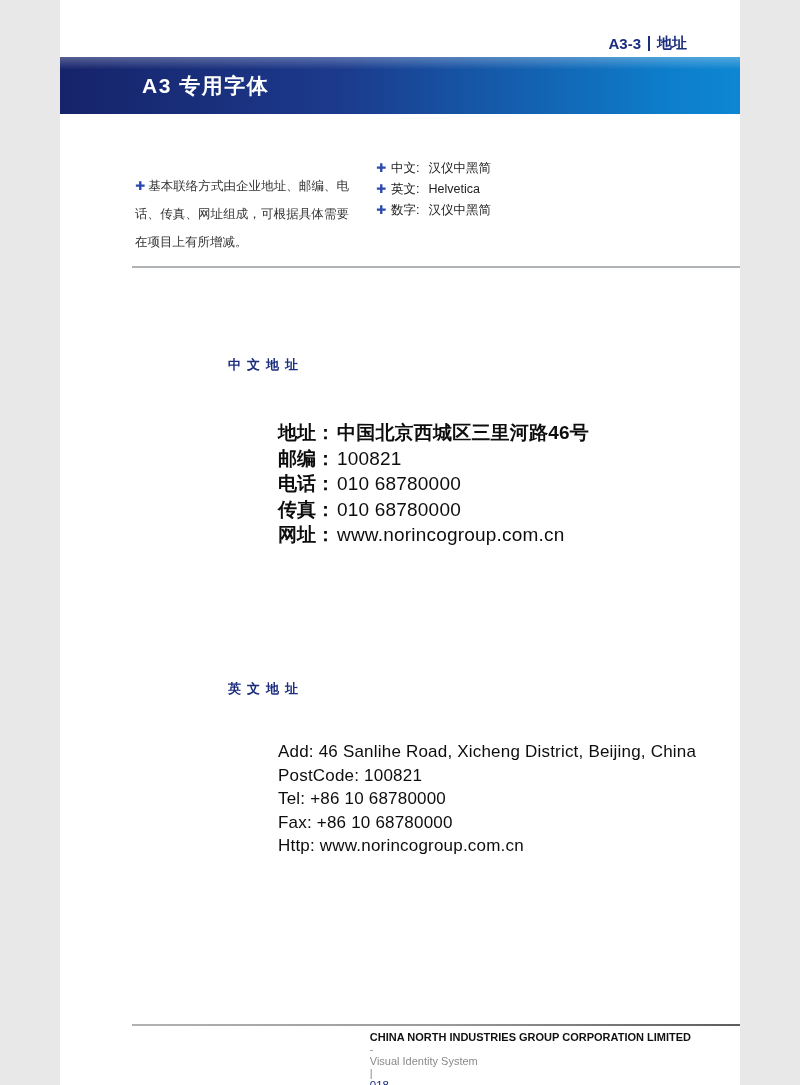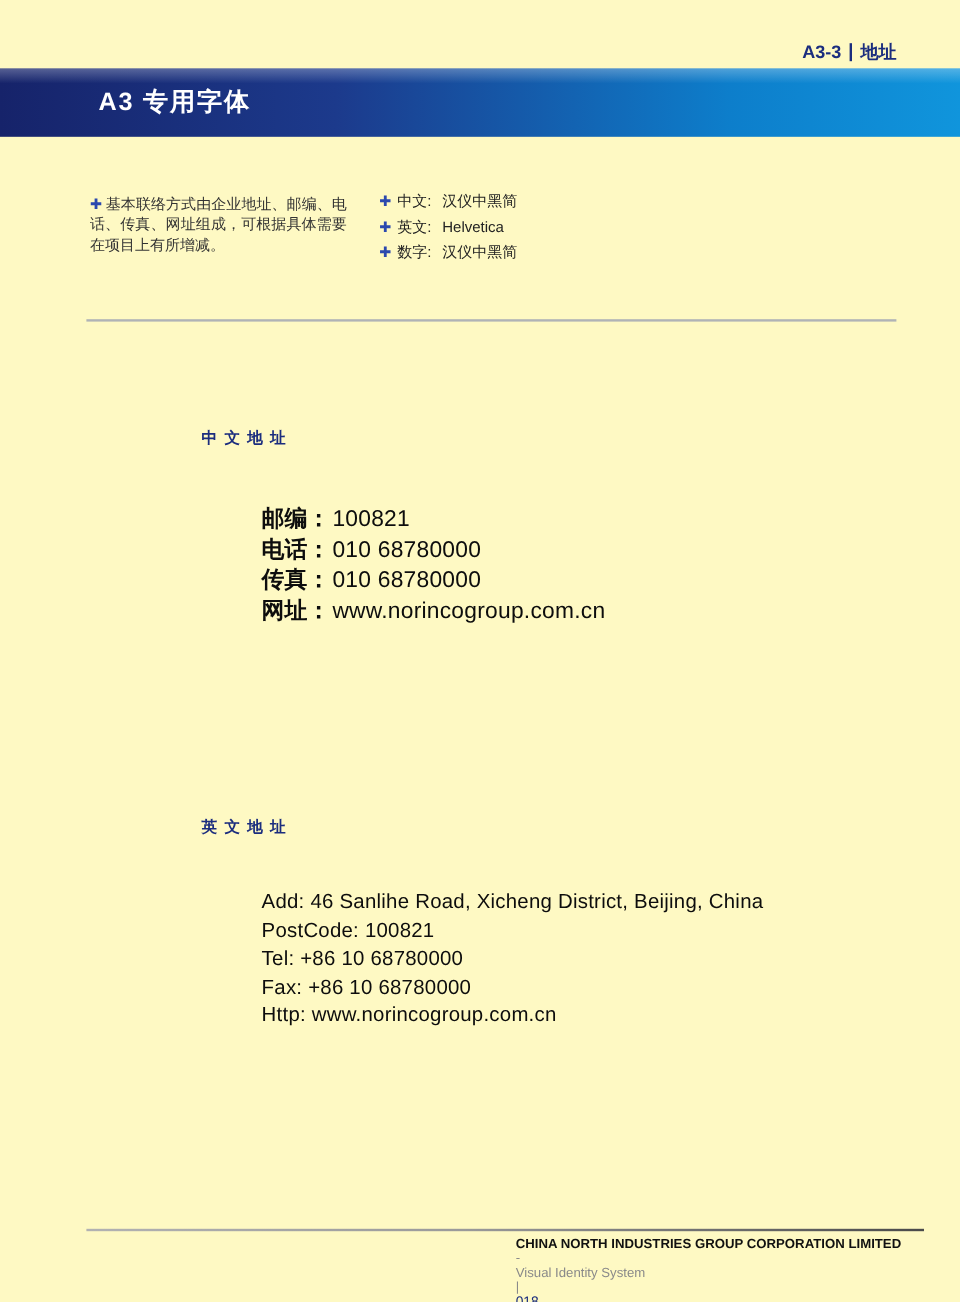--- a/index.html
+++ b/index.html
@@ -1,24 +1,24 @@
 <!DOCTYPE html>
 <html><head>
 <meta charset="utf-8">
 <style>
   * { margin: 0; padding: 0; box-sizing: border-box; }
   html, body { background: #e8e8e8; }
   body { font-family: "Liberation Sans", "DejaVu Sans", sans-serif; }
 
   .page {
     position: relative;
-    width: 800px;
+    width: 680px;
     height: 1085px;
     margin: 0 auto;
-    background: #fef9c3;
+    background: #ffffff;
     overflow: hidden;
   }
 
   
   .page-header {
     position: absolute;
     top: 34px;
     right: 53px;
     display: flex;
     align-items: center;
@@ -53,24 +53,24 @@
     color: #ffffff;
     font-weight: bold;
     font-size: 21px;
     letter-spacing: 1.5px;
   }
 
   
   .intro {
     position: absolute;
     left: 75px;
-    top: 162px;
+    top: 172px;
     width: 214px;
     font-size: 12.5px;
-    line-height: 17px;
+    line-height: 28px;
     color: #333333;
     text-align: justify;
   }
   .cross {
     color: #2b49ae;
     font-size: 12px;
     margin-right: 3px;
     font-style: normal;
   }
 
@@ -194,20 +194,23 @@
       <span class="fs-label">数字:</span>
       <span class="fs-value">汉仪中黑简</span>
     </div>
   </div>
 
   <div class="divider"></div>
 
   <div class="section-label cn">中文地址</div>
   <div class="cn-address">
     <div class="cn-line">
+      <span class="cn-label">地址：</span><span class="cn-value heavy">中国北京西城区三里河路46号</span>
+    </div>
+    <div class="cn-line">
       <span class="cn-label">邮编：</span><span class="cn-value">100821</span>
     </div>
     <div class="cn-line">
       <span class="cn-label">电话：</span><span class="cn-value">010 68780000</span>
     </div>
     <div class="cn-line">
       <span class="cn-label">传真：</span><span class="cn-value">010 68780000</span>
     </div>
     <div class="cn-line">
       <span class="cn-label">网址：</span><span class="cn-value">www.norincogroup.com.cn</span>

